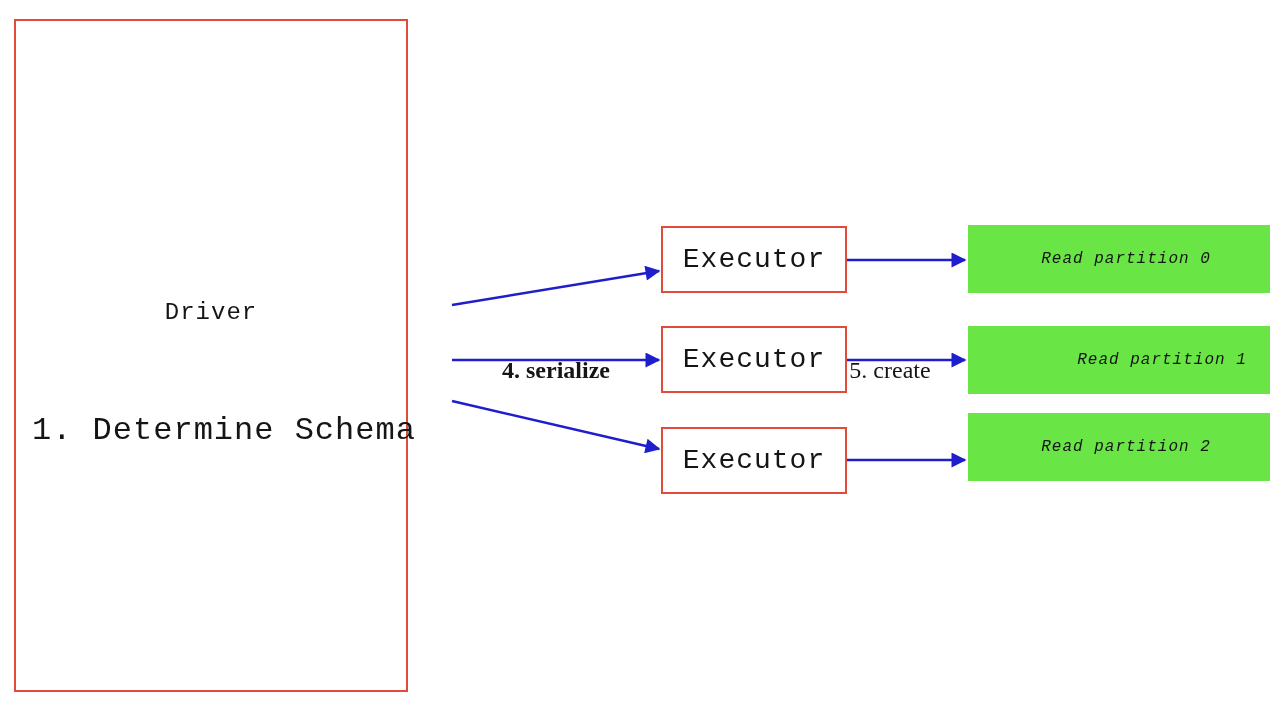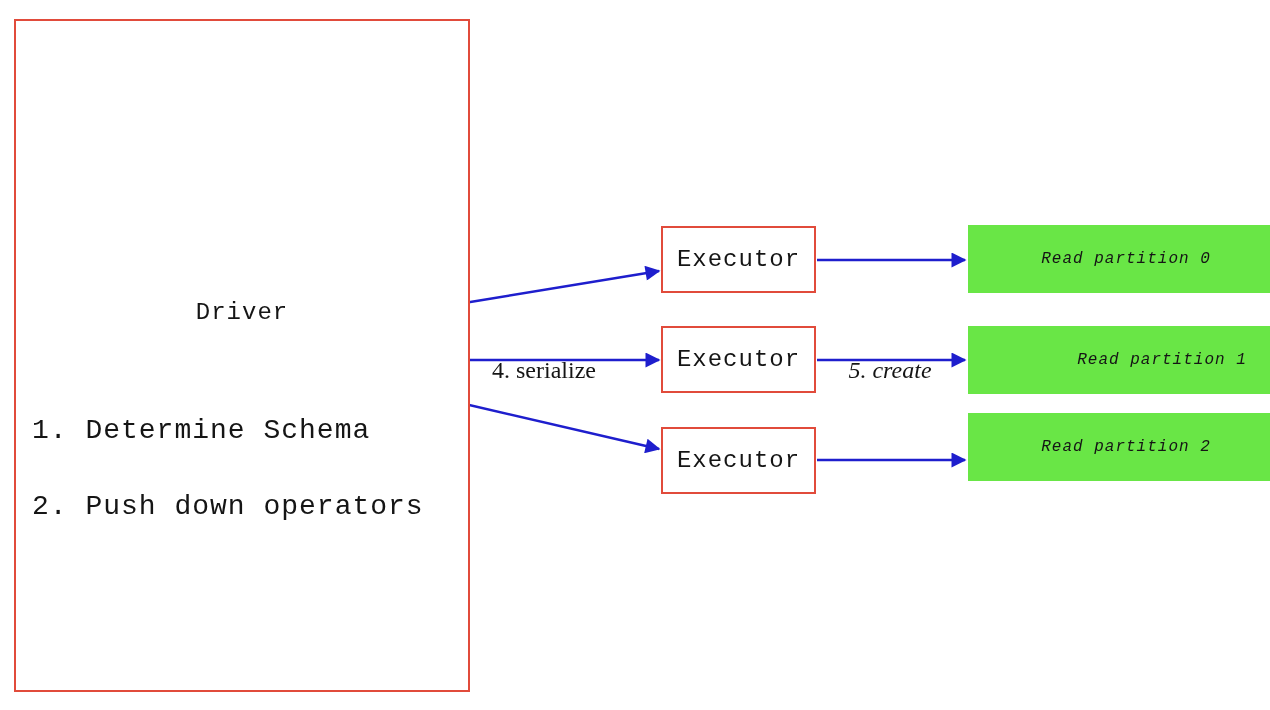--- a/index.html
+++ b/index.html
@@ -21,54 +21,54 @@
     left: 0; top: 0;
     width: 1270px; height: 710px;
     pointer-events: none;
   }
   .arrow-line { stroke: var(--blue, #1e1ecd); stroke-width: 2.5; }
   .arrow-head { fill: var(--blue, #1e1ecd); }
 
   .driver-box {
     position: absolute;
     left: 14px; top: 19px;
-    width: 456px; height: 673px;
+    width: 394px; height: 673px;
     box-sizing: border-box;
     border: 2px solid var(--red, #e14b3b);
     background: var(--bg, #ffffff);
     padding-left: 16px;
   }
   .driver-title {
     position: absolute;
     left: 0; top: 278px;
     width: 100%;
     text-align: center;
     font-size: 24px;
     letter-spacing: 1px;
     white-space: pre;
   }
   .driver-steps {
     position: absolute;
     left: 16px; top: 346px;
-    font-size: 28px;
+    font-size: 32px;
     line-height: 25.4px;
     letter-spacing: 1px;
     white-space: pre;
   }
   .exec-box {
     position: absolute;
     left: 661px;
-    width: 155px; height: 67px;
+    width: 186px; height: 67px;
     box-sizing: border-box;
     border: 2px solid var(--red, #e14b3b);
     background: var(--bg, #ffffff);
     display: flex;
     align-items: center;
     justify-content: center;
-    font-size: 24px;
+    font-size: 28px;
     letter-spacing: 1px;
     white-space: pre;
   }
   .exec-1 { top: 226px; }
   .exec-2 { top: 326px; }
   .exec-3 { top: 427px; }
 
   .part-box {
     position: absolute;
     left: 968px;
@@ -87,22 +87,22 @@
   .part-2 { top: 413px; }
 
   .edge-label {
     position: absolute;
     font-family: "Liberation Serif", serif;
     font-size: 24px;
     line-height: 26px;
     text-align: center;
     white-space: pre;
   }
-  .label-serialize { left: 444px; top: 305px; width: 200px; }
-  .label-reader    { left: 820px; top: 305px; width: 140px; font-style: italic; }
+  .label-serialize { left: 456px; top: 305px; width: 200px; font-weight: bold; }
+  .label-reader    { left: 820px; top: 305px; width: 140px; }
 </style>
 </head>
 <body>
 
 <div class="canvas">
 
   <svg class="arrows" viewBox="0 0 1270 710" xmlns="http://www.w3.org/2000/svg">
     <defs>
       <marker id="ah" viewBox="0 0 10 10" refX="9" refY="5" markerWidth="8" markerHeight="6" orient="auto-start-reverse">
         <path class="arrow-head" d="M 0 0 L 10 5 L 0 10 z"></path>
@@ -113,21 +113,20 @@
     <line class="arrow-line" x1="452" y1="401" x2="659" y2="449" marker-end="url(#ah)"></line>
     <line class="arrow-line" x1="817" y1="260" x2="965" y2="260" marker-end="url(#ah)"></line>
     <line class="arrow-line" x1="817" y1="360" x2="965" y2="360" marker-end="url(#ah)"></line>
     <line class="arrow-line" x1="817" y1="460" x2="965" y2="460" marker-end="url(#ah)"></line>
   </svg>
 
   <div class="driver-box">
     <div class="driver-title">Driver</div>
     <div class="driver-steps">
       <div>1. Determine Schema</div>
-      <div>2. Push down operators</div>
     </div>
   </div>
 
   <div class="exec-box exec-1">
     <span>Executor</span>
   </div>
   <div class="exec-box exec-2">
     <span>Executor</span>
   </div>
   <div class="exec-box exec-3">

